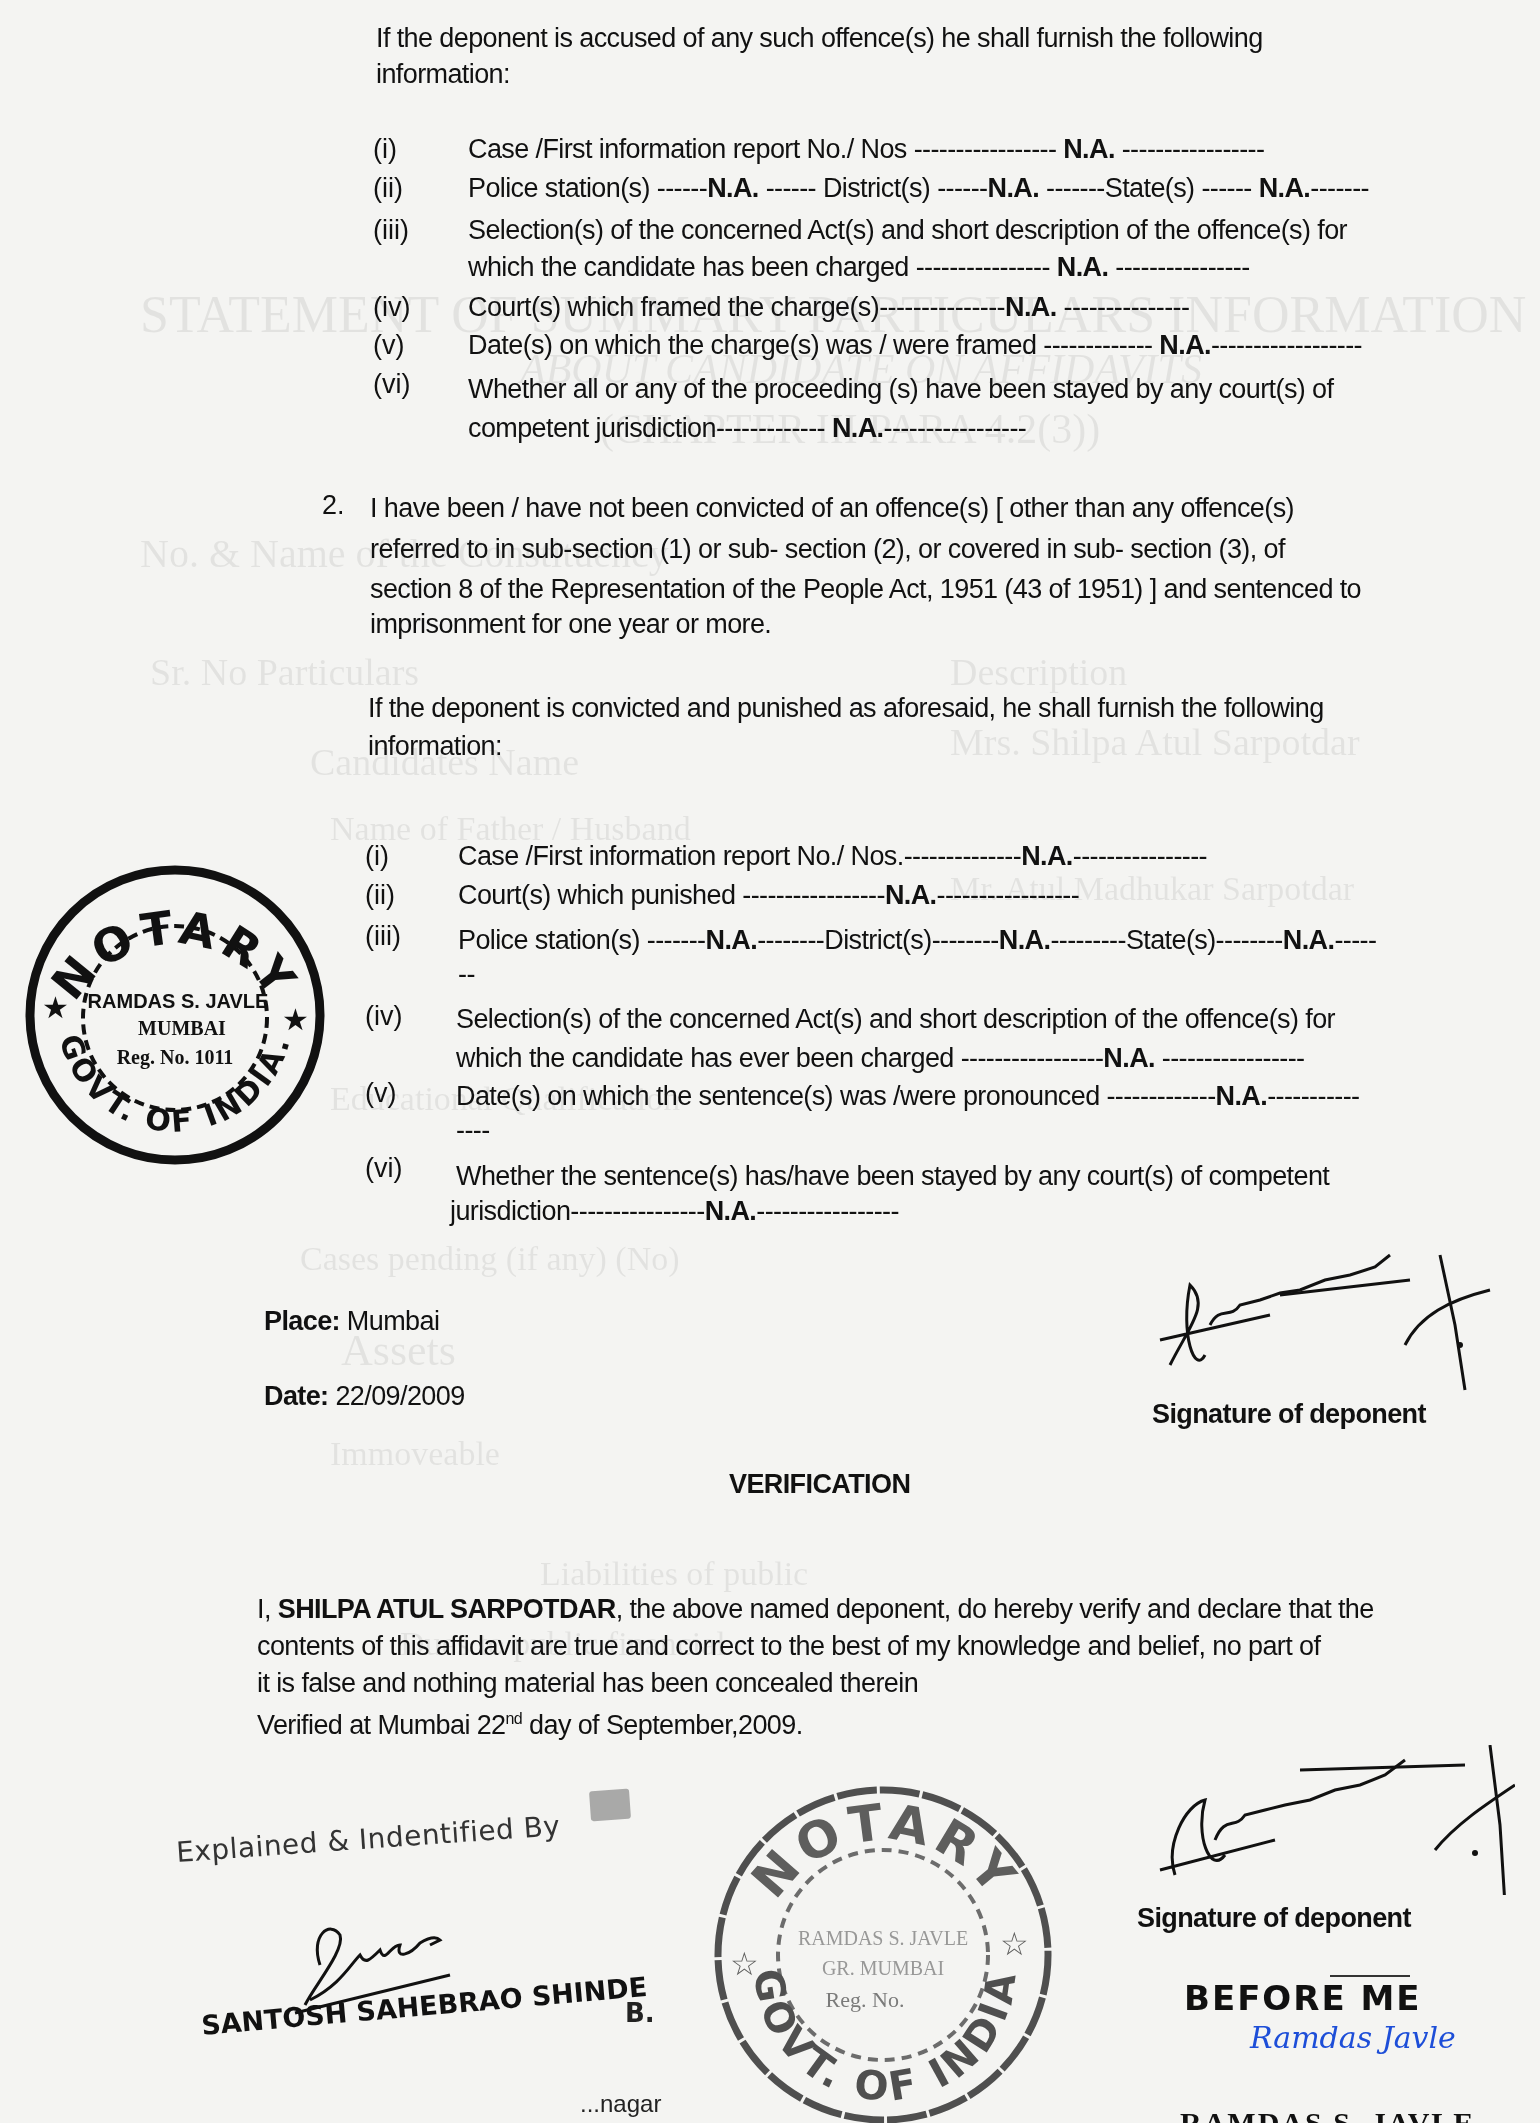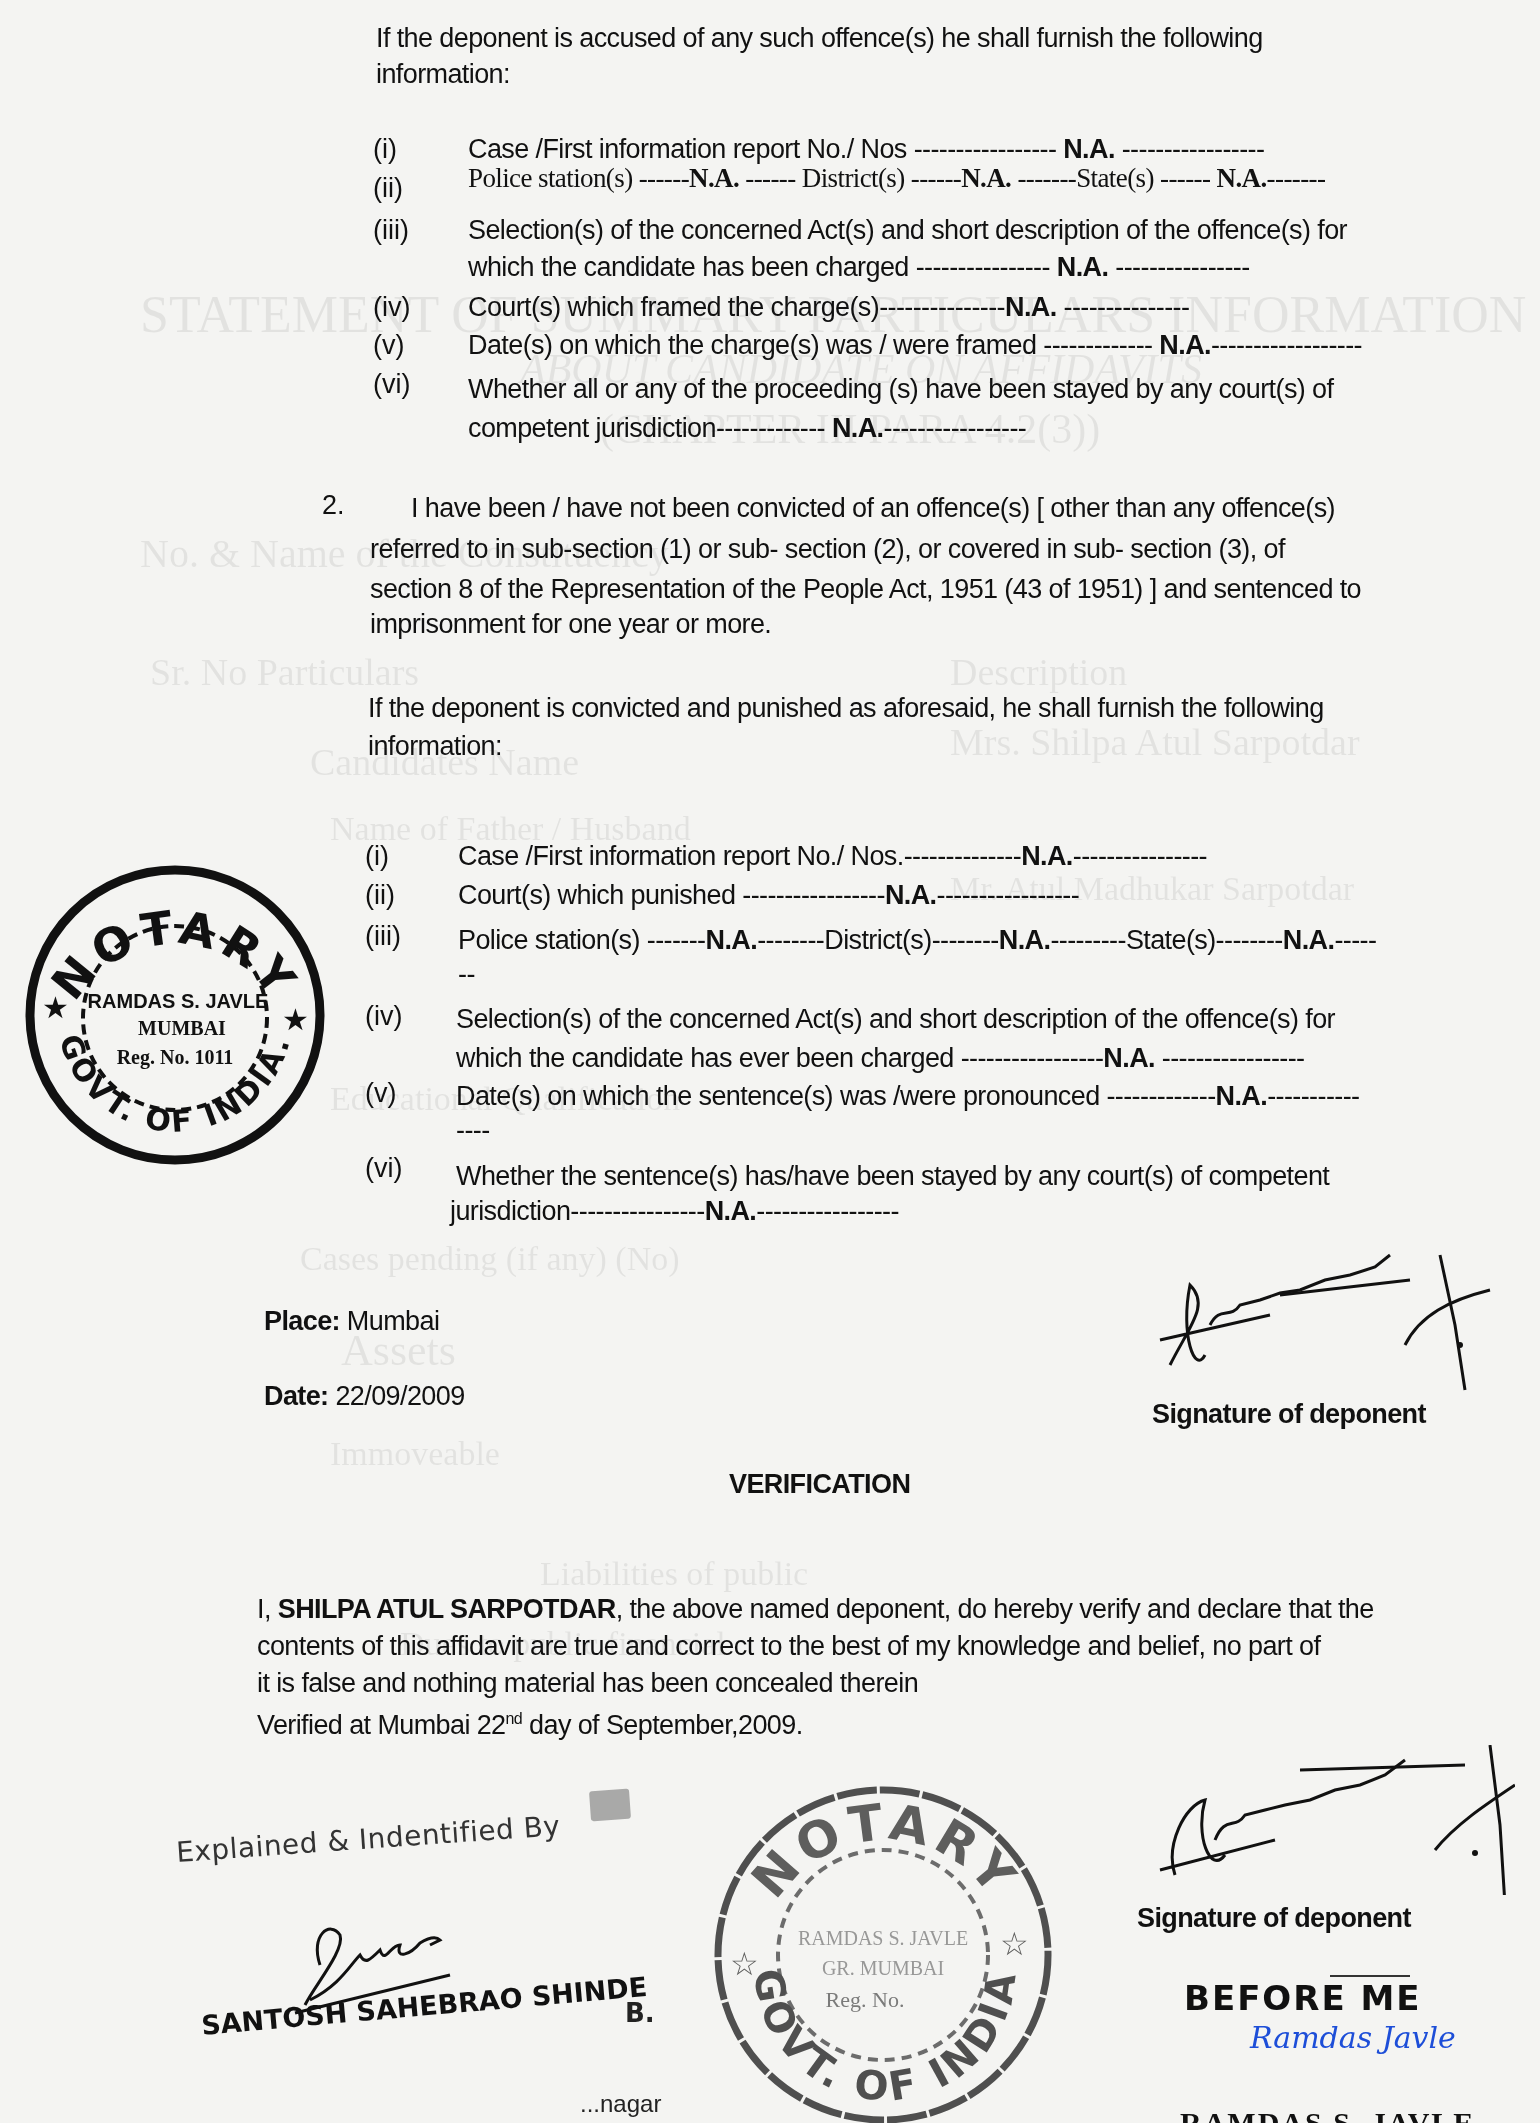--- a/index.html
+++ b/index.html
@@ -50,21 +50,21 @@
     <span>If the deponent is accused of any such offence(s) he shall furnish the following</span>
   </div>
   <div class="t" style="left:376px; top:56px;">information:</div>
 
   <div class="num" style="left:373px; top:131px;">(i)</div>
   <div class="t" style="left:468px; top:131px;">
     <span>Case /First information report No./ Nos ----------------- </span><span class="na">N.A.</span><span> -----------------</span>
   </div>
 
   <div class="num" style="left:373px; top:170px;">(ii)</div>
-  <div class="t" style="left:468px; top:160px;font-family:Liberation Serif, serif;">
+  <div class="t" style="left:468px; top:170px;">
     <span>Police station(s) ------</span><span class="na">N.A.</span><span> ------ District(s) ------</span><span class="na">N.A.</span><span> -------State(s) ------ </span><span class="na">N.A.</span><span>-------</span>
   </div>
 
   <div class="num" style="left:373px; top:212px;">(iii)</div>
   <div class="t" style="left:468px; top:212px;">Selection(s) of the concerned Act(s) and short description of the offence(s) for</div>
   <div class="t" style="left:468px; top:249px;">
     <span>which the  candidate has been charged ---------------- </span><span class="na">N.A.</span><span> ----------------</span>
   </div>
 
   <div class="num" style="left:373px; top:289px;">(iv)</div>
@@ -77,21 +77,21 @@
     <span>Date(s) on which the charge(s) was / were framed ------------- </span><span class="na">N.A.</span><span>------------------</span>
   </div>
 
   <div class="num" style="left:373px; top:366px;">(vi)</div>
   <div class="t" style="left:468px; top:371px;">Whether all or any of the proceeding (s) have been stayed by any court(s) of</div>
   <div class="t" style="left:468px; top:410px;">
     <span>competent jurisdiction------------- </span><span class="na">N.A.</span><span>-----------------</span>
   </div>
 
   <div class="num" style="left:322px; top:487px;">2.</div>
-  <div class="t" style="left:370px; top:490px;margin-left:41px;">I have been / have not been convicted of an offence(s) [ other than any offence(s)</div>
+  <div class="t" style="left:370px; top:490px;">I have been / have not been convicted of an offence(s) [ other than any offence(s)</div>
   <div class="t" style="left:370px; top:531px;">referred to in sub-section (1) or sub- section (2), or covered in sub- section (3), of</div>
   <div class="t" style="left:370px; top:571px;">section 8 of the Representation of the People Act, 1951 (43 of 1951) ] and sentenced to</div>
   <div class="t" style="left:370px; top:606px;">imprisonment for one year or more.</div>
 
   <div class="t" style="left:368px; top:690px;">If the deponent is convicted and punished as aforesaid, he shall furnish the following</div>
   <div class="t" style="left:368px; top:728px;">information:</div>
 
   <div class="num" style="left:365px; top:838px;">(i)</div>
   <div class="t" style="left:458px; top:838px;">
     <span>Case /First information report No./ Nos.--------------</span><span class="na">N.A.</span><span>----------------</span>

